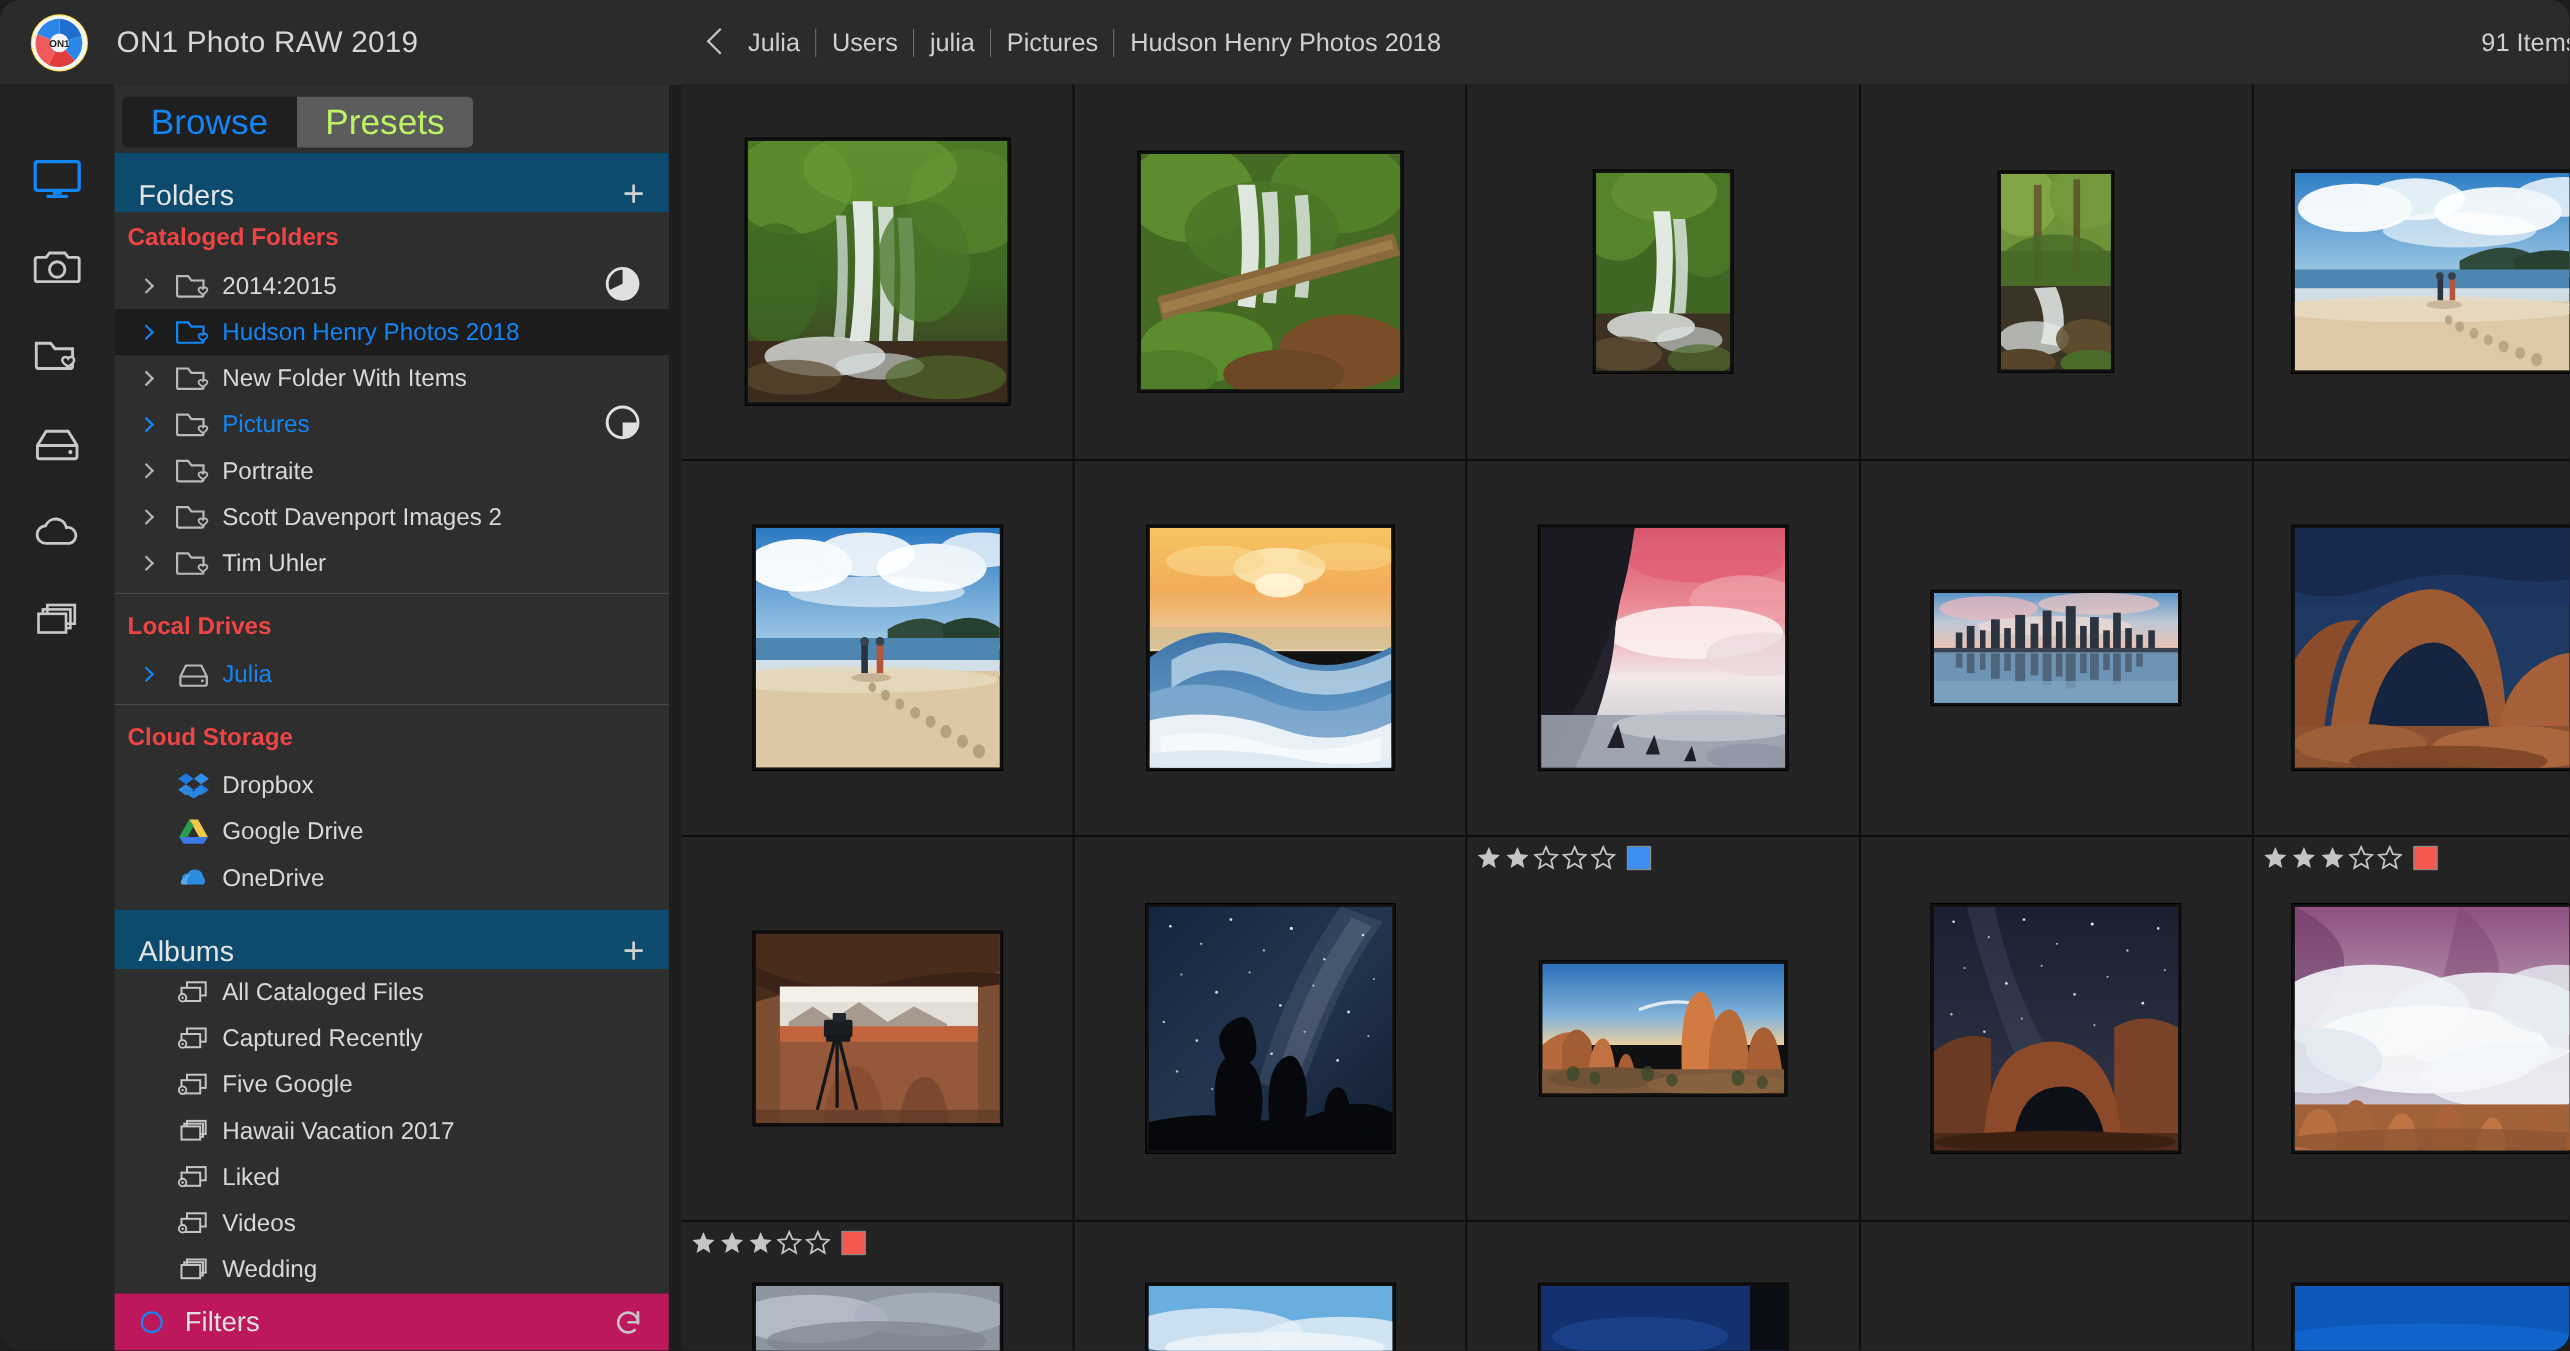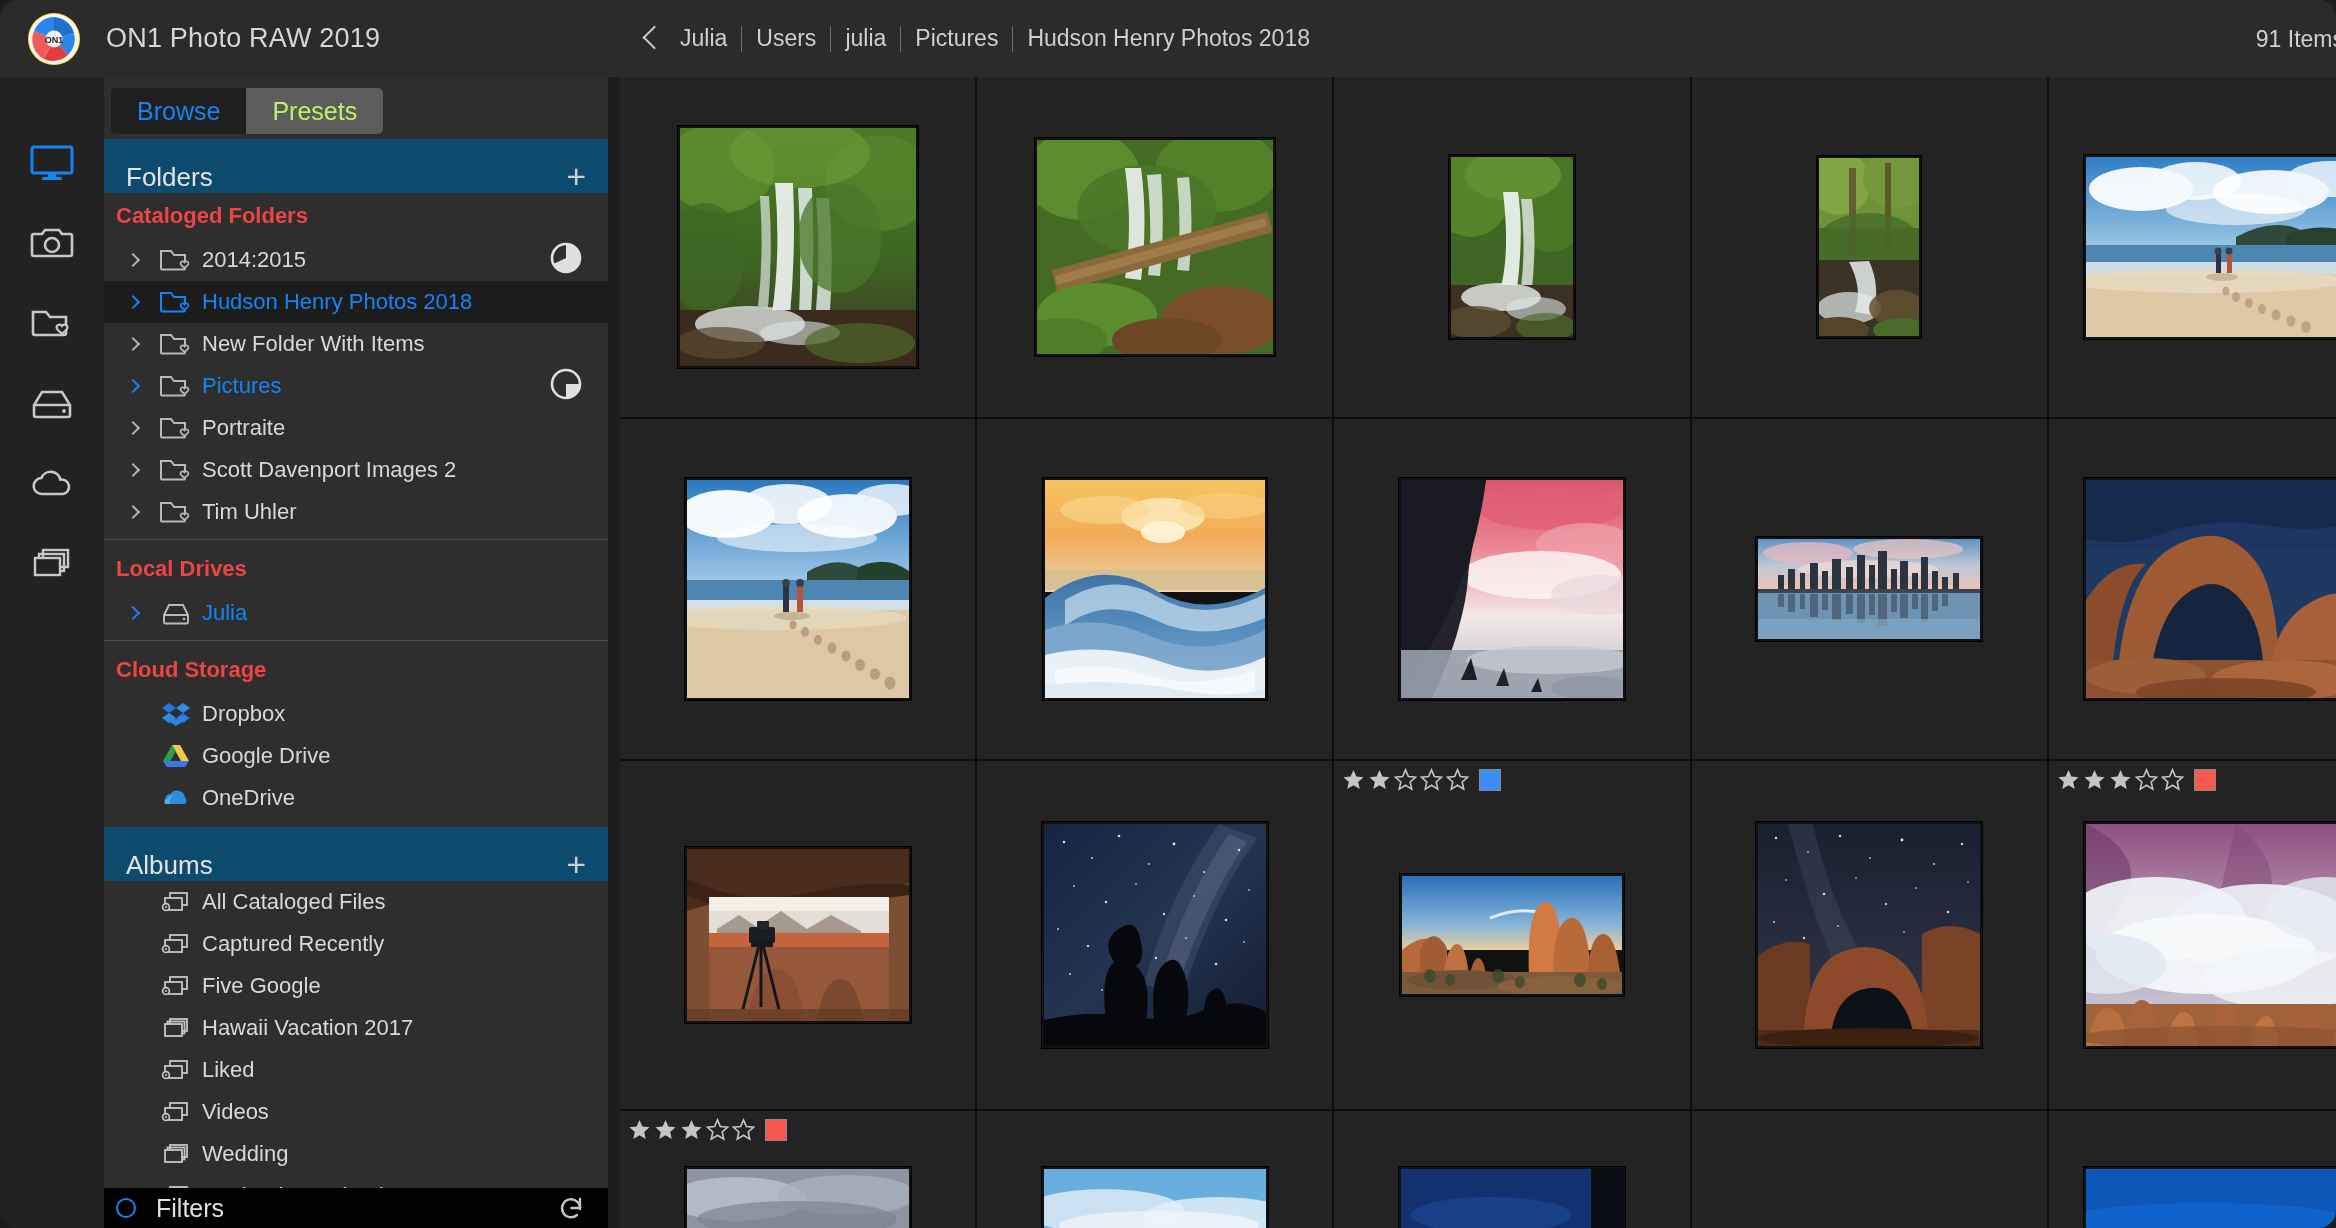--- a/index.html
+++ b/index.html
@@ -96,21 +96,21 @@
     background: #2e2e2e;
     overflow: hidden;
   }
   .tabrow {
     height: 62px; padding: 11px 0 0 7px;
     display: flex; gap: 0; background: #2e2e2e;
   }
   .tab {
     height: 46px; padding: 0 26px;
     display: flex; align-items: center;
-    font-size: 25px; cursor: pointer;
+    font-size: 32px; cursor: pointer;
   }
   .tab.active {
     background: #1f1f1f; color: #1485f5;
     border-radius: 5px 0 0 5px;
   }
   .tab.inactive {
     background: #5c5c5c; color: #bef264;
     border-radius: 0 5px 5px 0;
   }
   .section-hdr {
@@ -154,23 +154,23 @@
   .row .lbl {
     color: #d8d8d8; font-size: 22px; white-space: nowrap;
   }
   .row .lbl.blue { color: #1485f5; }
   .row .pie { margin-left: auto; margin-right: 26px; flex: none; }
   .divider { height: 1px; background: #4a4a4a; margin: 6px 0; }
   .albums-row { height: 42px; padding-left: 46px; }
 
   .filters-bar {
     position: absolute; bottom: 0; left: 0;
-    width: 504px; height: 40px;
-    background: #000000;
-    display: flex; align-items: center; padding: 0 22px 0 12px;
+    width: 504px; height: 52px;
+    background: #be185d;
+    display: flex; align-items: center; padding: 0 22px 0 24px;
   }
   .filters-bar .circ {
     width: 20px; height: 20px; border-radius: 50%;
     border: 2.5px solid #1485f5; flex: none; cursor: pointer;
   }
   .filters-bar .ftxt {
     margin-left: 20px; color: #e0e0e0; font-size: 25px;
   }
   .filters-bar .reset { margin-left: auto; cursor: pointer; }
 

